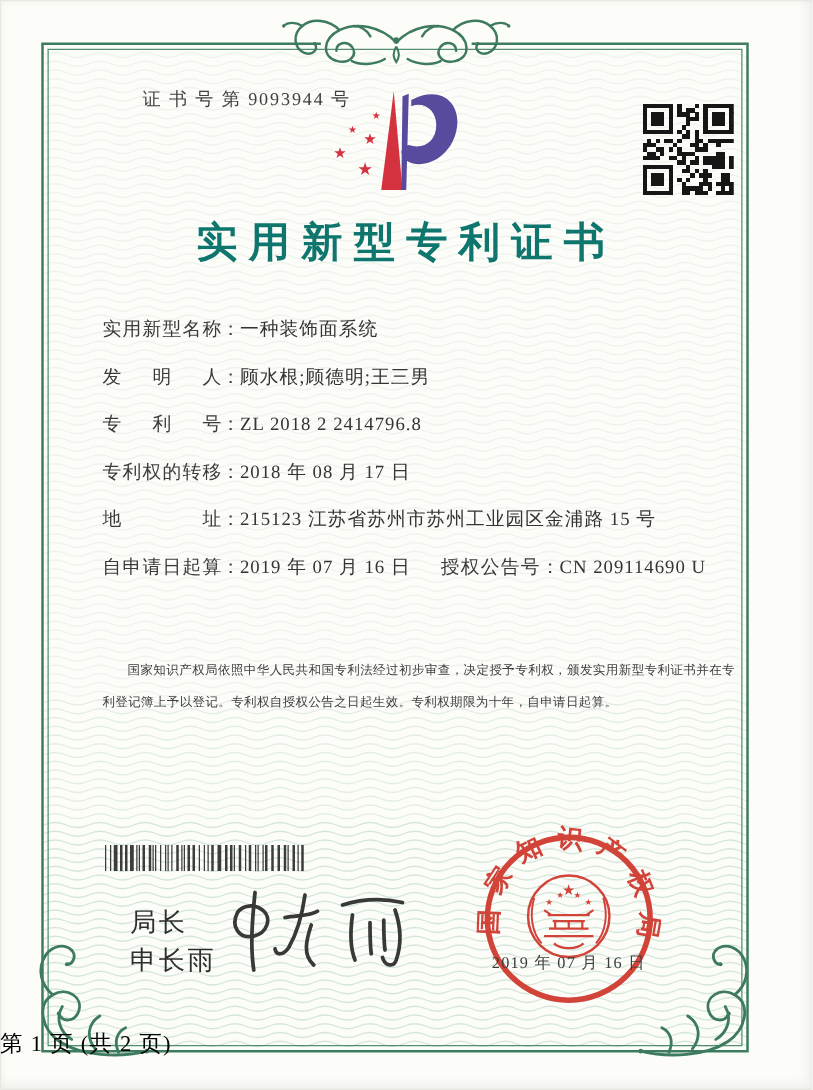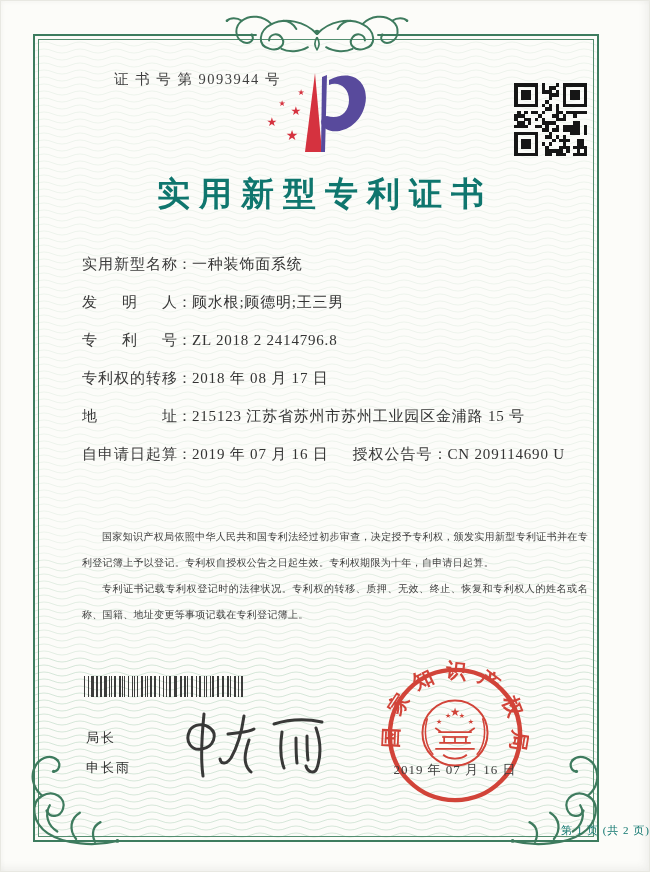--- a/index.html
+++ b/index.html
@@ -32,28 +32,28 @@
   .frow{white-space:nowrap;}
   .flabel{display:inline-block;width:95px;text-align:justify;text-align-last:justify;
     vertical-align:bottom;color:#3a3a3a;}
   .flabel2{width:auto;margin-left:24px;letter-spacing:1px;}
   .fcolon{color:#3a3a3a;}
   .fvalue{letter-spacing:.8px;color:#333333;}
   .paras{position:absolute;left:82px;right:62px;top:524px;z-index:4;
     font-size:10px;line-height:26px;text-align:justify;color:#3e3e3e;letter-spacing:.3px;}
   .paras p{margin:0;text-indent:2em;}
   .barcode{position:absolute;left:82px;top:676px;width:164px;height:21px;z-index:4;}
-  .officer{position:absolute;left:86px;top:723px;z-index:4;
-    font-size:13px;letter-spacing:2px;line-height:30px;color:#2e2e2e;}
+  .officer{position:absolute;left:104px;top:723px;z-index:4;
+    font-size:21px;letter-spacing:2px;line-height:30px;color:#2e2e2e;}
   .signature{position:absolute;left:170px;top:706px;width:182px;height:82px;z-index:5;}
   .seal{position:absolute;left:381px;top:660px;width:148px;height:150px;z-index:5;opacity:.93;}
   .seal .ring-text{font-family:"Liberation Serif","DejaVu Serif",serif;font-weight:bold;}
   .seal .seal-date{font-family:"Liberation Serif","DejaVu Serif",serif;}
   .footer{position:absolute;left:0;right:0;top:823px;z-index:4;
-    text-align:right;font-size:11px;letter-spacing:1px;color:#0f766e;}
+    text-align:left;font-size:18px;letter-spacing:1px;color:#000000;}
 </style>
 </head>
 <body>
 
 <div class="paper">
 
   <svg id="waves" class="waves" width="564" height="806" viewBox="0 0 564 806">
       <path d="M0 8 q 9 -4 18 0 t 18 0 t 18 0 t 18 0 t 18 0 t 18 0 t 18 0 t 18 0 t 18 0 t 18 0 t 18 0 t 18 0 t 18 0 t 18 0 t 18 0 t 18 0 t 18 0 t 18 0 t 18 0 t 18 0 t 18 0 t 18 0 t 18 0 t 18 0 t 18 0 t 18 0 t 18 0 t 18 0 t 18 0 t 18 0 t 18 0 t 18 0" stroke="#9fc8ab" stroke-width="1" fill="none" opacity="0.16"></path>
       <path d="M0 15 q 9 -4 18 0 t 18 0 t 18 0 t 18 0 t 18 0 t 18 0 t 18 0 t 18 0 t 18 0 t 18 0 t 18 0 t 18 0 t 18 0 t 18 0 t 18 0 t 18 0 t 18 0 t 18 0 t 18 0 t 18 0 t 18 0 t 18 0 t 18 0 t 18 0 t 18 0 t 18 0 t 18 0 t 18 0 t 18 0 t 18 0 t 18 0 t 18 0" stroke="#9fc8ab" stroke-width="1" fill="none" opacity="0.16"></path>
       <path d="M0 22 q 9 -4 18 0 t 18 0 t 18 0 t 18 0 t 18 0 t 18 0 t 18 0 t 18 0 t 18 0 t 18 0 t 18 0 t 18 0 t 18 0 t 18 0 t 18 0 t 18 0 t 18 0 t 18 0 t 18 0 t 18 0 t 18 0 t 18 0 t 18 0 t 18 0 t 18 0 t 18 0 t 18 0 t 18 0 t 18 0 t 18 0 t 18 0 t 18 0" stroke="#9fc8ab" stroke-width="1" fill="none" opacity="0.16"></path>
@@ -473,21 +473,20 @@
     <div class="frow">
       <span class="flabel">地址</span><span class="fcolon">：</span><span class="fvalue">215123 江苏省苏州市苏州工业园区金浦路 15 号</span>
     </div>
     <div class="frow">
       <span class="flabel">自申请日起算</span><span class="fcolon">：</span><span class="fvalue">2019 年 07 月 16 日</span><span class="flabel flabel2">授权公告号</span><span class="fcolon">：</span><span class="fvalue">CN 209114690 U</span>
     </div>
   </div>
 
   <div class="paras">
     <p>国家知识产权局依照中华人民共和国专利法经过初步审查，决定授予专利权，颁发实用新型专利证书并在专利登记簿上予以登记。专利权自授权公告之日起生效。专利权期限为十年，自申请日起算。</p>
-    <p>专利证书记载专利权登记时的法律状况。专利权的转移、质押、无效、终止、恢复和专利权人的姓名或名称、国籍、地址变更等事项记载在专利登记簿上。</p>
   </div>
 
   <svg id="barcode" class="barcode" viewBox="0 0 164 21" preserveAspectRatio="none">
       <g fill="#232323" opacity=".88">
         <rect x="2" y="0" width="1" height="21"></rect>
         <rect x="6" y="0" width="1" height="21"></rect>
         <rect x="9" y="0" width="3" height="21"></rect>
         <rect x="14" y="0" width="2" height="21"></rect>
         <rect x="18" y="0" width="2" height="21"></rect>
         <rect x="22" y="0" width="3" height="21"></rect>

